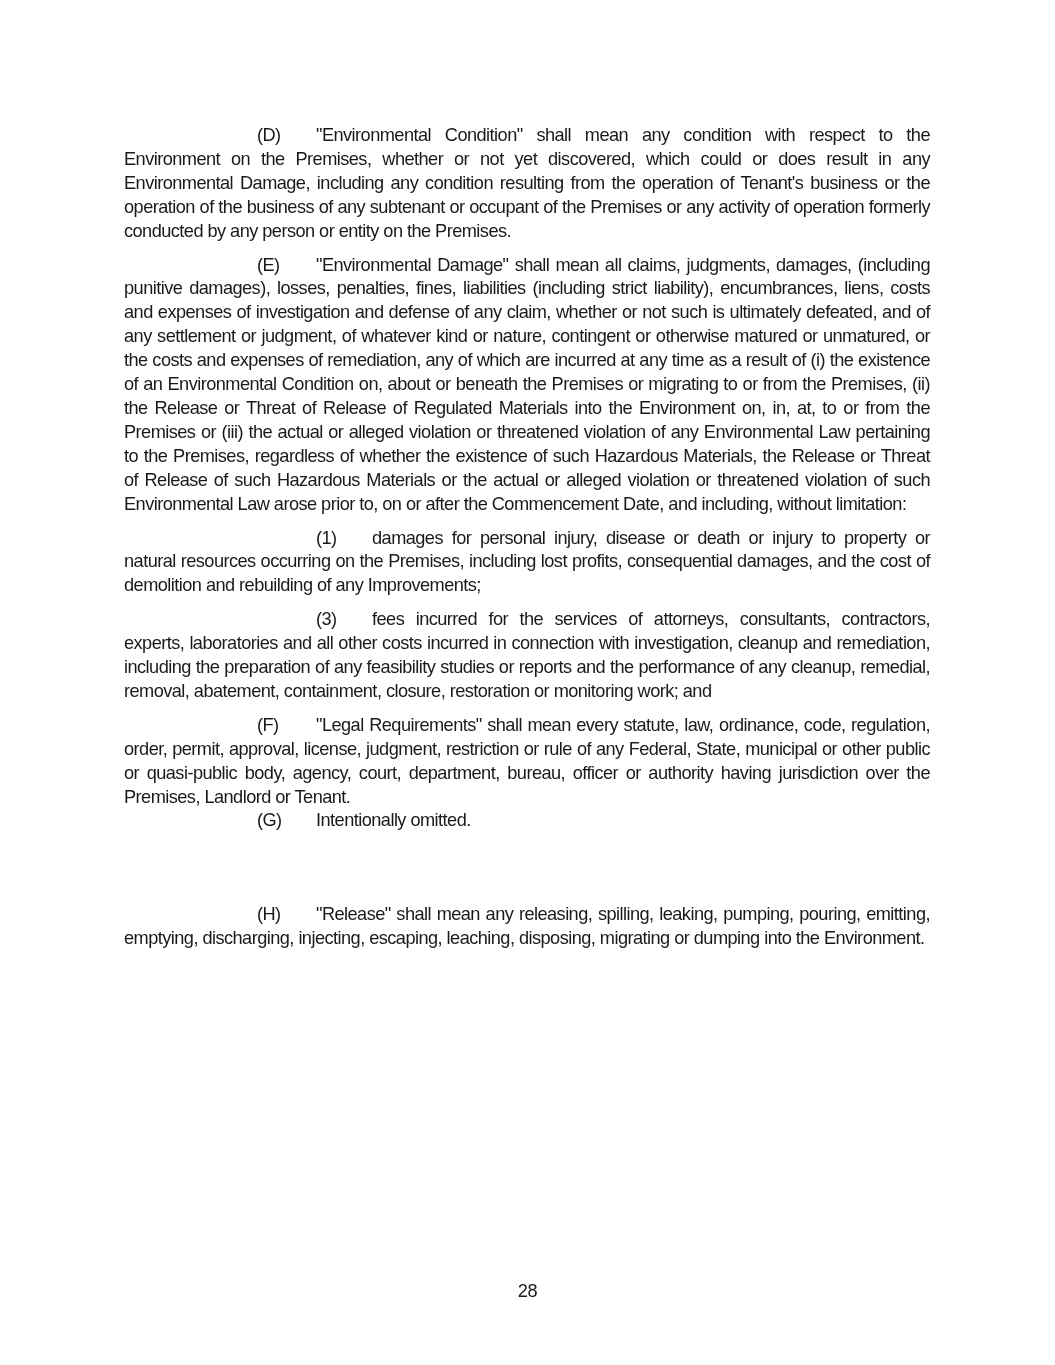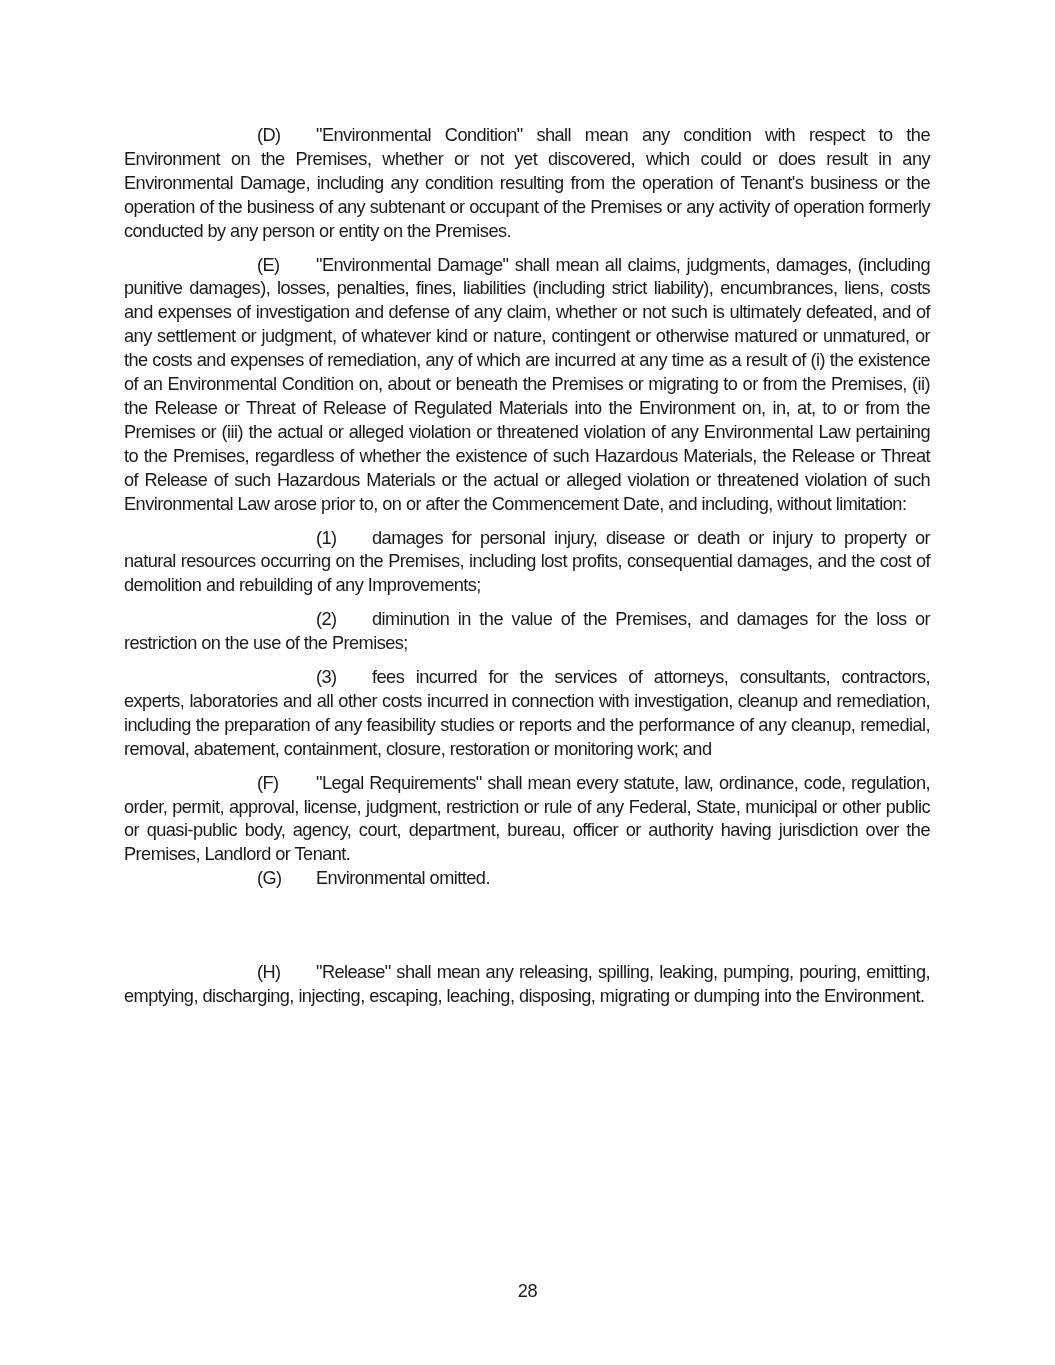--- a/index.html
+++ b/index.html
@@ -57,28 +57,27 @@
 <body>
 
 <div class="page">
 
   <p class="para lvl1"><span class="label">(D)</span><span>"Environmental Condition" shall mean any condition with respect to the Environment on the Premises, whether or not yet discovered, which could or does result in any Environmental Damage, including any condition resulting from the operation of Tenant's business or the operation of the business of any subtenant or occupant of the Premises or any activity of operation formerly conducted by any person or entity on the Premises.</span></p>
 
   <p class="para lvl1"><span class="label">(E)</span><span>"Environmental Damage" shall mean all claims, judgments, damages, (including punitive damages), losses, penalties, fines, liabilities (including strict liability), encumbrances, liens, costs and expenses of investigation and defense of any claim, whether or not such is ultimately defeated, and of any settlement or judgment, of whatever kind or nature, contingent or otherwise matured or unmatured, or the costs and expenses of remediation, any of which are incurred at any time as a result of (i) the existence of an Environmental Condition on, about or beneath the Premises or migrating to or from the Premises, (ii) the Release or Threat of Release of Regulated Materials into the Environment on, in, at, to or from the Premises or (iii) the actual or alleged violation or threatened violation of any Environmental Law pertaining to the Premises, regardless of whether the existence of such Hazardous Materials, the Release or Threat of Release of such Hazardous Materials or the actual or alleged violation or threatened violation of such Environmental Law arose prior to, on or after the Commencement Date, and including, without limitation:</span></p>
 
   <p class="para lvl2"><span class="label">(1)</span><span>damages for personal injury, disease or death or injury to property or natural resources occurring on the Premises, including lost profits, consequential damages, and the cost of demolition and rebuilding of any Improvements;</span></p>
 
-  <p class="para lvl2"><span class="label">(2)</span><span>diminution in the value of the Premises, and damages for the loss or restriction on the use of the Premises;</span></p>
 
   <p class="para lvl2"><span class="label">(3)</span><span>fees incurred for the services of attorneys, consultants, contractors, experts, laboratories and all other costs incurred in connection with investigation, cleanup and remediation, including the preparation of any feasibility studies or reports and the performance of any cleanup, remedial, removal, abatement, containment, closure, restoration or monitoring work; and</span></p>
 
 
   <p class="para lvl1 tight"><span class="label">(F)</span><span>"Legal Requirements" shall mean every statute, law, ordinance, code, regulation, order, permit, approval, license, judgment, restriction or rule of any Federal, State, municipal or other public or quasi-public body, agency, court, department, bureau, officer or authority having jurisdiction over the Premises, Landlord or Tenant.</span></p>
 
-  <p class="para lvl1 tight"><span class="label">(G)</span><span>Environmental omitted.</span></p>
+  <p class="para lvl1 tight"><span class="label">(G)</span><span>Intentionally omitted.</span></p>
 
   <div class="spacer-g"></div>
 
   <p class="para lvl1"><span class="label">(H)</span><span>"Release" shall mean any releasing, spilling, leaking, pumping, pouring, emitting, emptying, discharging, injecting, escaping, leaching, disposing, migrating or dumping into the Environment.</span></p>
 
 </div>
 
 <div class="page-number">28</div>
 
 </body></html>

